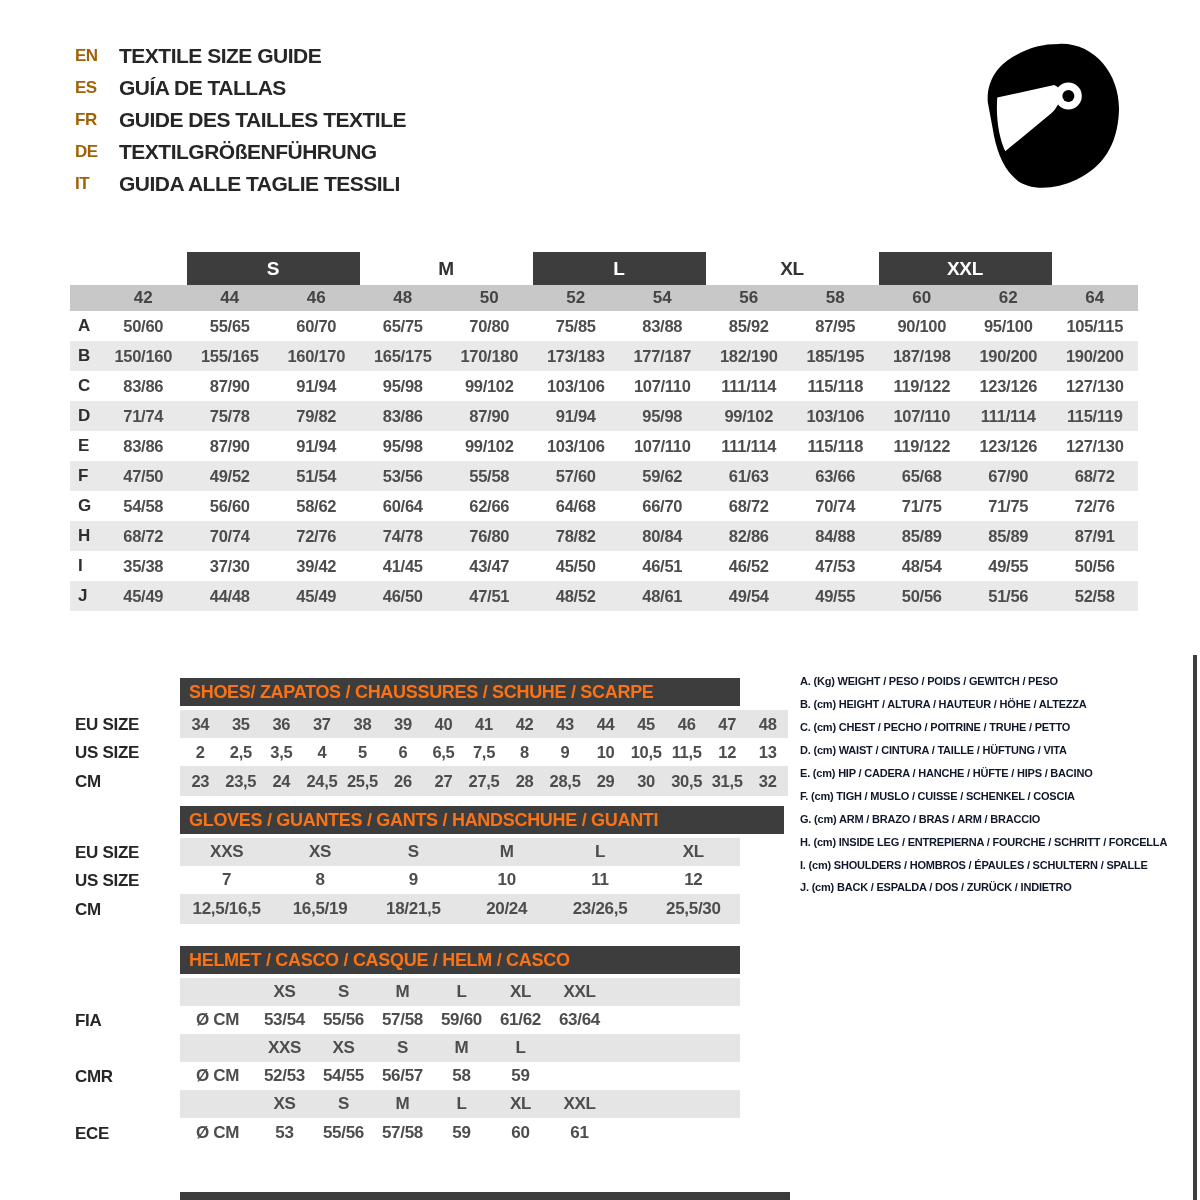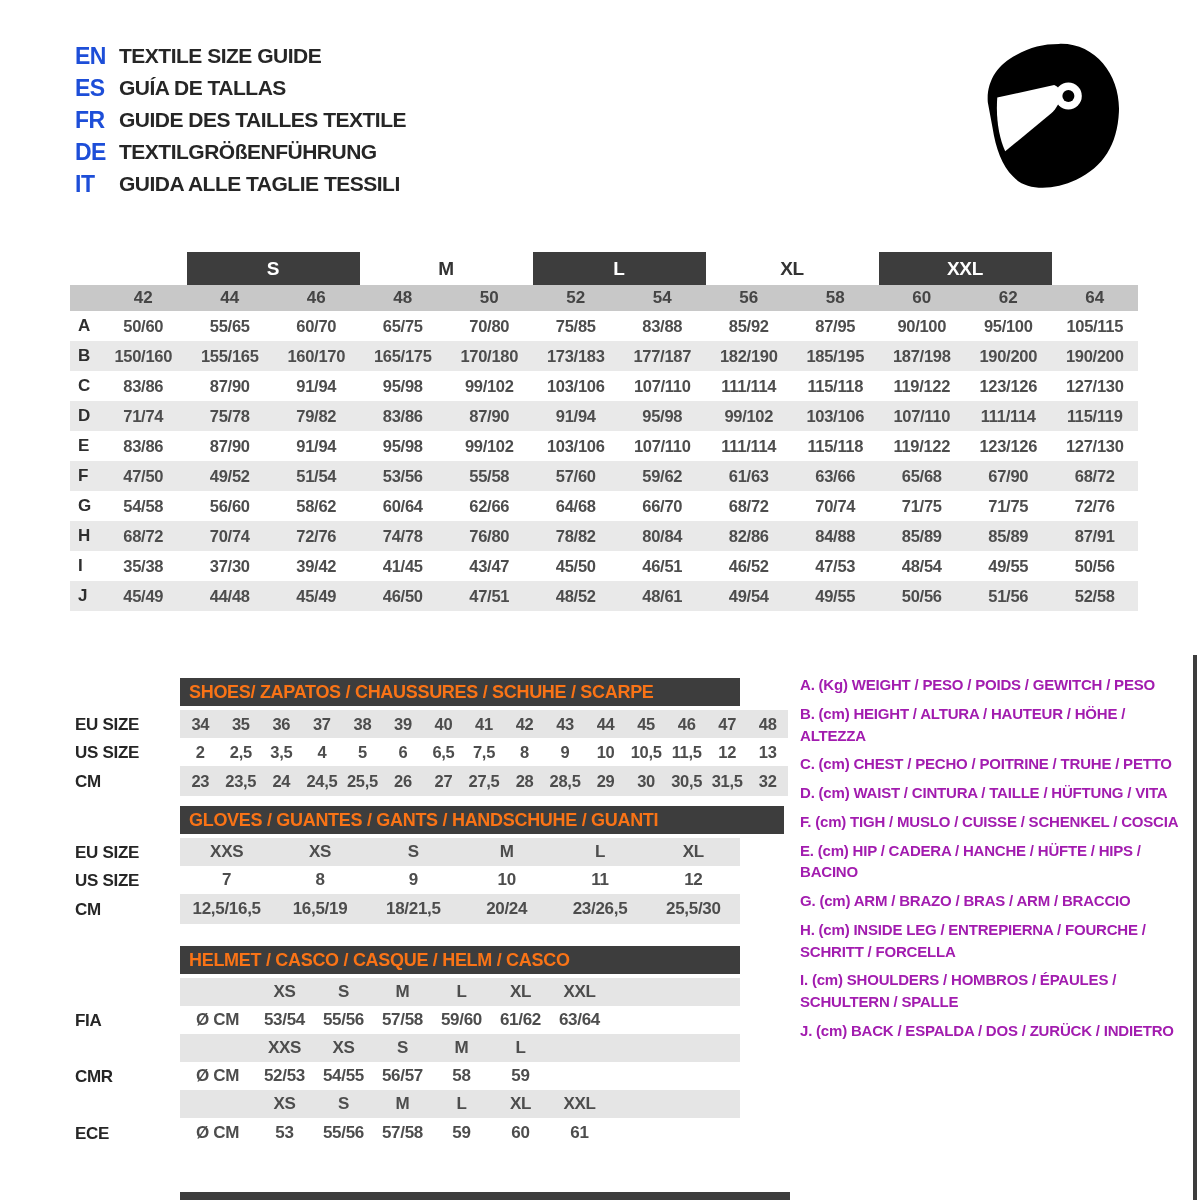--- a/index.html
+++ b/index.html
@@ -2,21 +2,21 @@
 <html><head>
 <meta charset="utf-8">
 <style>
   html,body{margin:0;padding:0;background:#fff;}
   body{width:1200px;height:1200px;position:relative;font-family:"Liberation Sans",sans-serif;color:#3a3a3a;}
   .page{position:absolute;inset:0;overflow:hidden;background:#fff;}
 
   
   .langs{position:absolute;left:75px;top:40px;margin:0;padding:0;list-style:none;}
   .lang-row{display:flex;align-items:center;height:32px;}
-  .lang-code{width:44px;font-weight:bold;font-size:23px;color:#1d4ed8;letter-spacing:-0.5px;}
+  .lang-code{width:44px;font-weight:bold;font-size:17px;color:#a16207;letter-spacing:-0.5px;}
   .lang-label{font-weight:bold;font-size:21px;color:#262626;letter-spacing:-0.5px;white-space:nowrap;}
 
   .helmet-icon{position:absolute;left:972px;top:32px;width:158px;height:166px;}
 
   
   .textile{position:absolute;left:70px;top:252px;width:1068px;}
   .bands,.numrow,.trow{display:grid;grid-template-columns:30px repeat(12,1fr);}
   .bands{height:33px;}
   .band{display:flex;align-items:center;justify-content:center;font-weight:bold;font-size:19px;letter-spacing:-0.3px;}
   .band.dark{background:#3d3d3d;color:#fff;}
@@ -57,21 +57,21 @@
   .helmets .vals{left:105px;height:28px;grid-template-columns:75px repeat(6,59px);}
   .helmets .vals.gray{width:560px;}
   .helmets .vals .cell{font-size:17px;}
   .helmets .hr1{top:32px;} .helmets .hr2{top:60px;}
   .helmets .hr3{top:88px;} .helmets .hr4{top:116px;}
   .helmets .hr5{top:144px;} .helmets .hr6{top:172px;height:30px;}
   .helmets .rlfia{top:65px;} .helmets .rlcmr{top:121px;} .helmets .rlece{top:178px;}
 
   
   .legend{position:absolute;left:800px;top:674px;width:392px;}
-  .legend-item{font-weight:bold;font-size:15px;color:#a21caf;letter-spacing:-0.2px;line-height:1.45;margin-bottom:7px;}
+  .legend-item{font-weight:bold;font-size:11px;color:#0f172a;letter-spacing:-0.2px;line-height:1.45;margin-bottom:7px;}
 
   .right-rule{position:absolute;left:1193px;top:655px;width:4px;height:545px;background:#3d3d3d;}
   .bottom-bar{position:absolute;left:180px;top:1192px;width:610px;height:8px;background:#3d3d3d;}
 </style>
 </head>
 <body>
 
 <div class="page">
 
   <ul class="langs" id="langs">
@@ -428,22 +428,22 @@
         <div class="cell">60</div>
         <div class="cell">61</div>
       </div>
   </section>
 
   <aside class="legend" id="legend">
       <div class="legend-item">A. (Kg) WEIGHT / PESO / POIDS / GEWITCH / PESO</div>
       <div class="legend-item">B. (cm) HEIGHT / ALTURA / HAUTEUR / HÖHE / ALTEZZA</div>
       <div class="legend-item">C. (cm) CHEST / PECHO / POITRINE / TRUHE / PETTO</div>
       <div class="legend-item">D. (cm) WAIST / CINTURA / TAILLE / HÜFTUNG / VITA</div>
+      <div class="legend-item">E. (cm) HIP / CADERA / HANCHE / HÜFTE / HIPS / BACINO</div>
       <div class="legend-item">F. (cm) TIGH / MUSLO / CUISSE / SCHENKEL / COSCIA</div>
-      <div class="legend-item">E. (cm) HIP / CADERA / HANCHE / HÜFTE / HIPS / BACINO</div>
       <div class="legend-item">G. (cm) ARM / BRAZO / BRAS / ARM / BRACCIO</div>
       <div class="legend-item">H. (cm) INSIDE LEG / ENTREPIERNA / FOURCHE / SCHRITT / FORCELLA</div>
       <div class="legend-item">I. (cm) SHOULDERS / HOMBROS / ÉPAULES / SCHULTERN / SPALLE</div>
       <div class="legend-item">J. (cm) BACK / ESPALDA / DOS / ZURÜCK / INDIETRO</div>
     </aside>
 
   <div class="right-rule"></div>
   <div class="bottom-bar"></div>
 
 </div>

